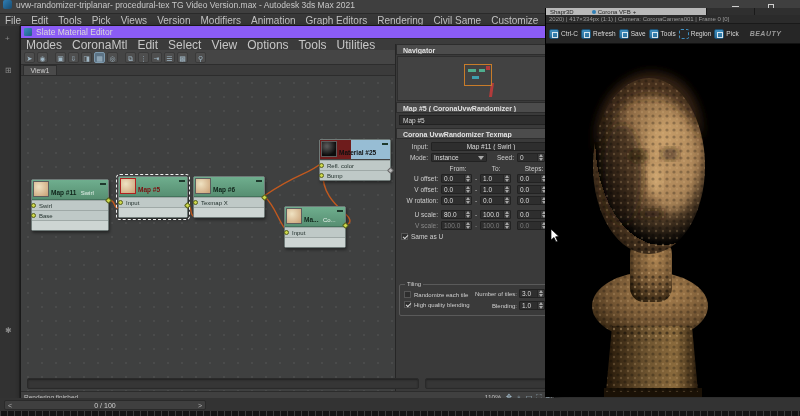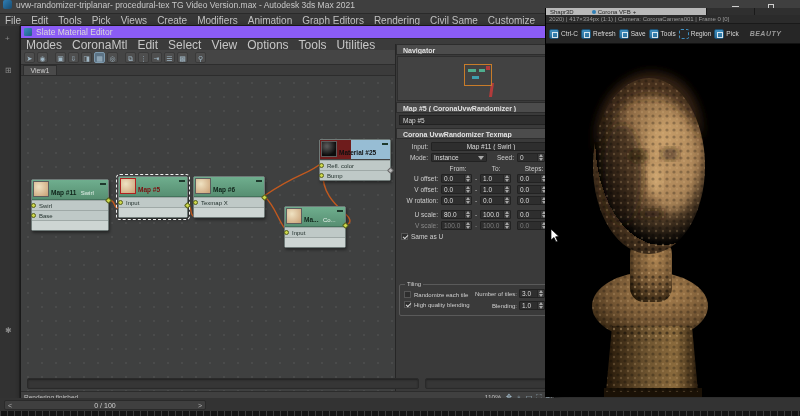--- a/index.html
+++ b/index.html
@@ -124,21 +124,21 @@
   </div>
   <div class="winbtn abs" style="left:726px;"><span class="dash"></span></div>
   <div class="winbtn abs" style="left:762px;"><span class="box"></span></div>
 
   <div class="abs" id="maxmenubar">
     <span>File</span>
     <span>Edit</span>
     <span>Tools</span>
     <span>Pick</span>
     <span>Views</span>
-    <span>Create</span>
+    <span>Version</span>
     <span>Modifiers</span>
     <span>Animation</span>
     <span>Graph Editors</span>
     <span>Rendering</span>
     <span>Civil Same</span>
     <span>Customize</span>
     <span>Randomize</span>
   </div>
 
   <div class="abs" id="leftsliver">

